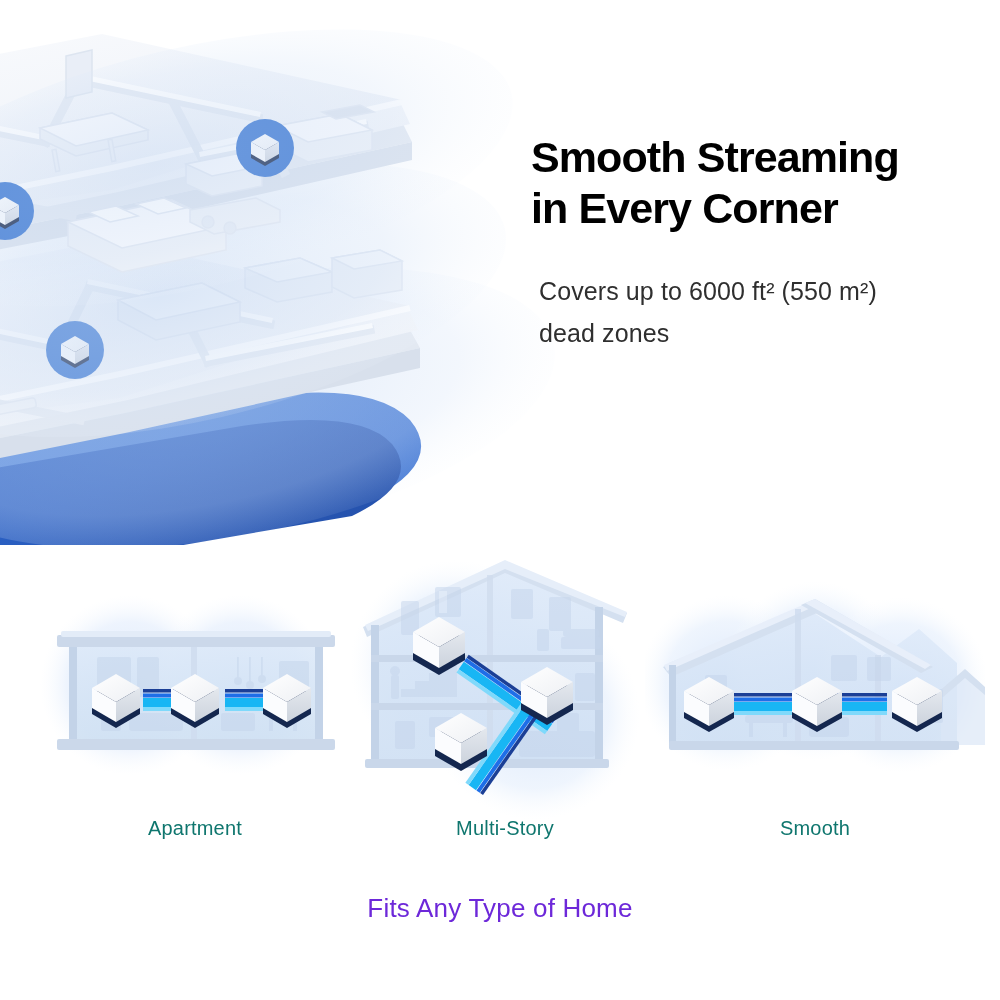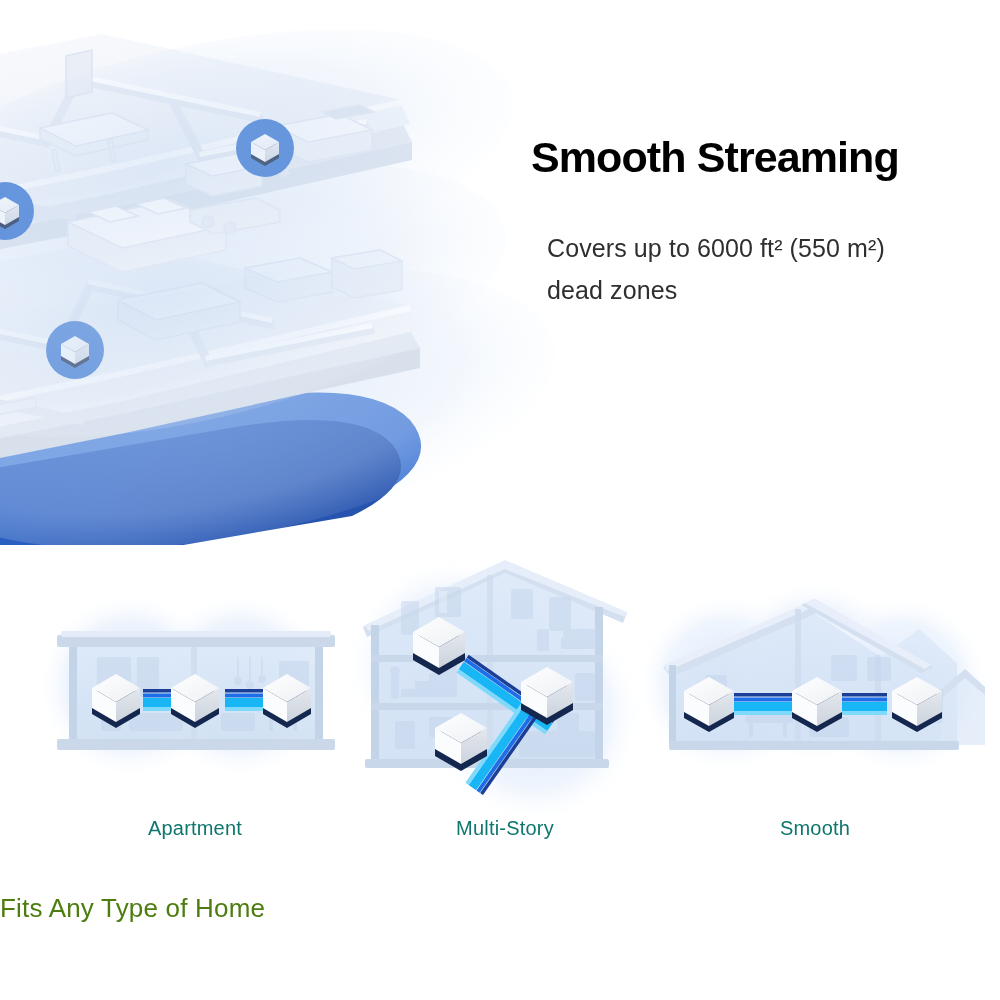--- a/index.html
+++ b/index.html
@@ -18,21 +18,21 @@
   .hero-art{position:absolute;left:-60px;top:0px;width:620px;height:545px;}
   .hero-art svg{display:block;}
 
   .hero-copy{position:absolute;left:531px;top:132px;width:470px;}
   .hero-title{
     font-size:43px;line-height:51px;font-weight:700;
     letter-spacing:-0.9px;color:#000000;margin:0;
     white-space:nowrap;
   }
   .hero-sub{
-    margin:16px;padding-top:28px;
+    margin:8px;padding-top:28px;
     font-size:25px;line-height:42px;font-weight:300;
     color:#2f2f2f;letter-spacing:0.1px;
   }
   .hero-sub span{display:block;}
 
   
   .homes{position:absolute;left:0;top:545px;width:1000px;height:455px;}
   .home-row{position:absolute;left:0;top:0;width:1000px;height:300px;}
   .home-cell{position:absolute;top:0;width:340px;height:300px;}
   .home-cell.c0{left:25px;}
@@ -42,22 +42,22 @@
 
   .home-label{
     position:absolute;top:272px;width:340px;text-align:center;
     font-size:20px;font-weight:400;color:#0f766e;letter-spacing:0.2px;
   }
   .home-label.c0{left:25px;}
   .home-label.c1{left:335px;}
   .home-label.c2{left:645px;}
 
   .homes-caption{
-    position:absolute;left:0;top:348px;width:1000px;
-    font-size:26px;font-weight:300;color:#4d7c0f;letter-spacing:0.2px;
+    position:absolute;left:0;top:348px;width:1000px;text-align:center;
+    font-size:26px;font-weight:300;color:#6d28d9;letter-spacing:0.2px;
   }
 </style>
 </head>
 <body>
 
 <div class="page">
 
   <section class="hero">
 
     <div class="hero-art">
@@ -241,20 +241,21 @@
 
           <ellipse cx="250" cy="168" rx="330" ry="120" transform="rotate(-13 250 168)" fill="url(#waveG)" opacity="0.75"></ellipse>
 
         </g>
       </svg>
     </div>
 
     <div class="hero-copy">
       <h1 class="hero-title">
         <span>Smooth Streaming</span><br>
+        <span>in Every Corner</span>
       </h1>
       <p class="hero-sub">
         <span>Covers up to 6000 ft² (550 m²)</span>
         <span>dead zones</span>
       </p>
     </div>
   </section>
 
   <section class="homes">
     <div class="home-row">

